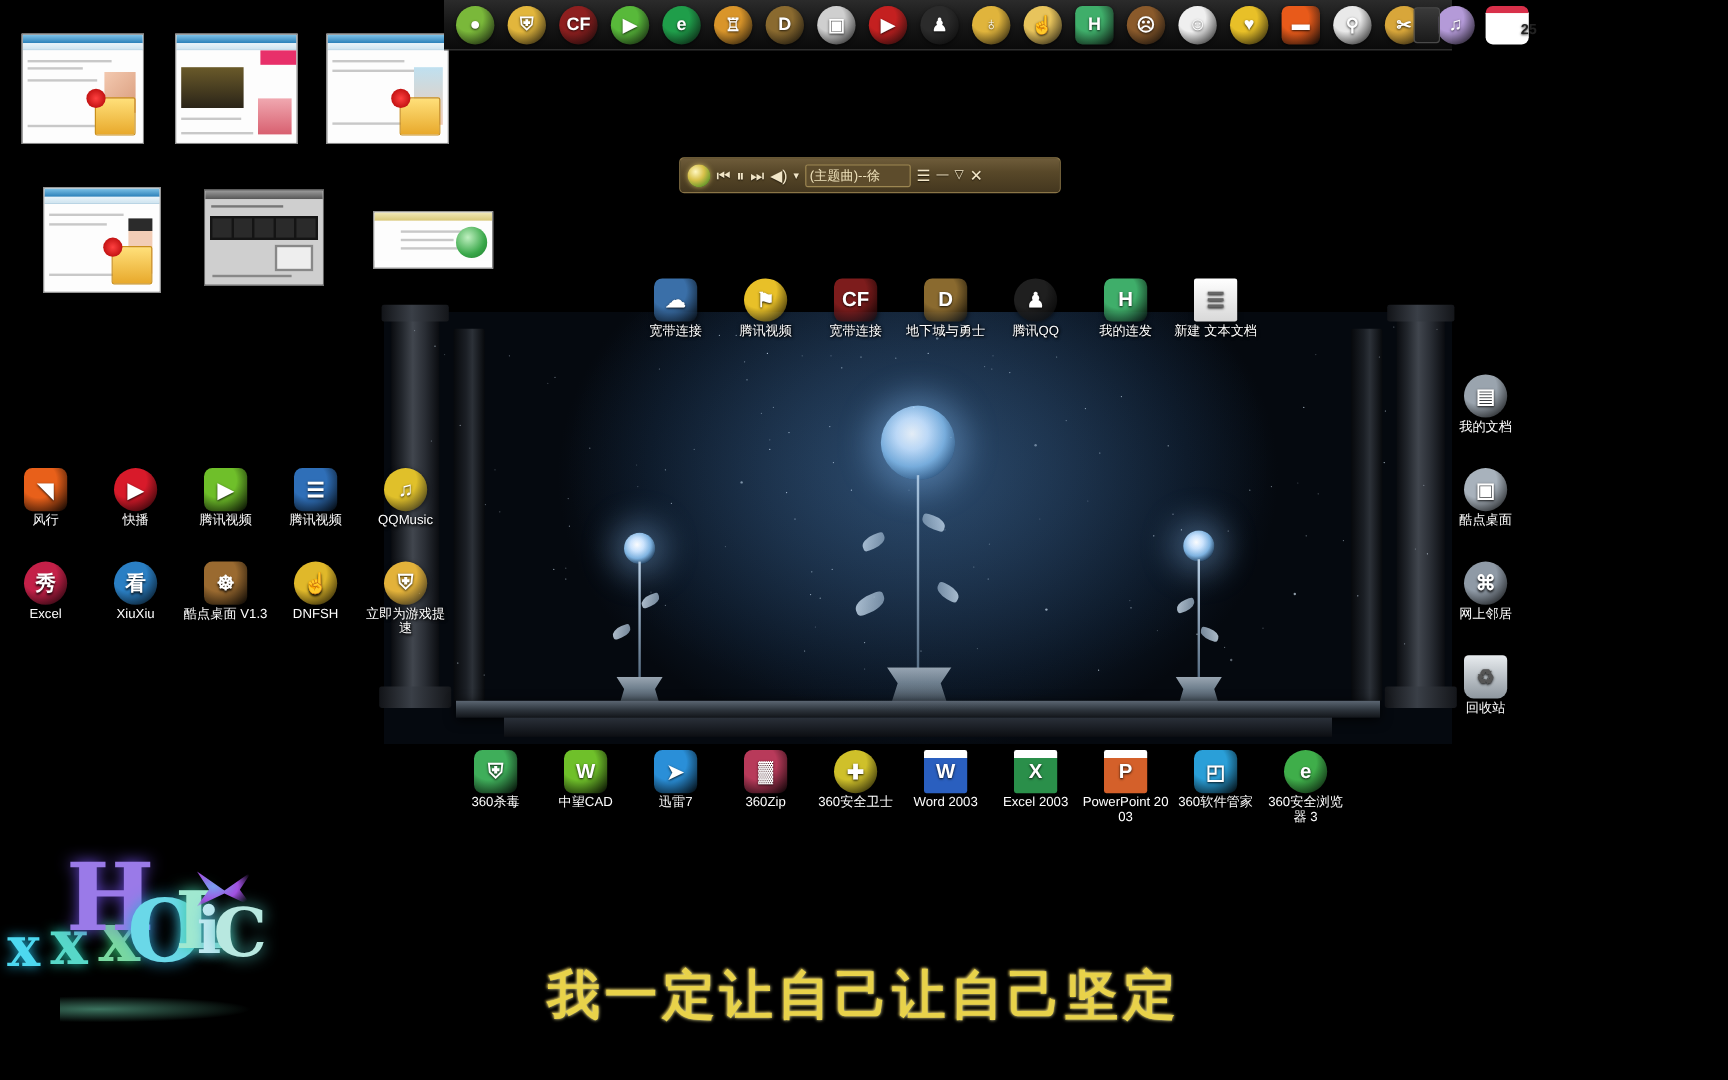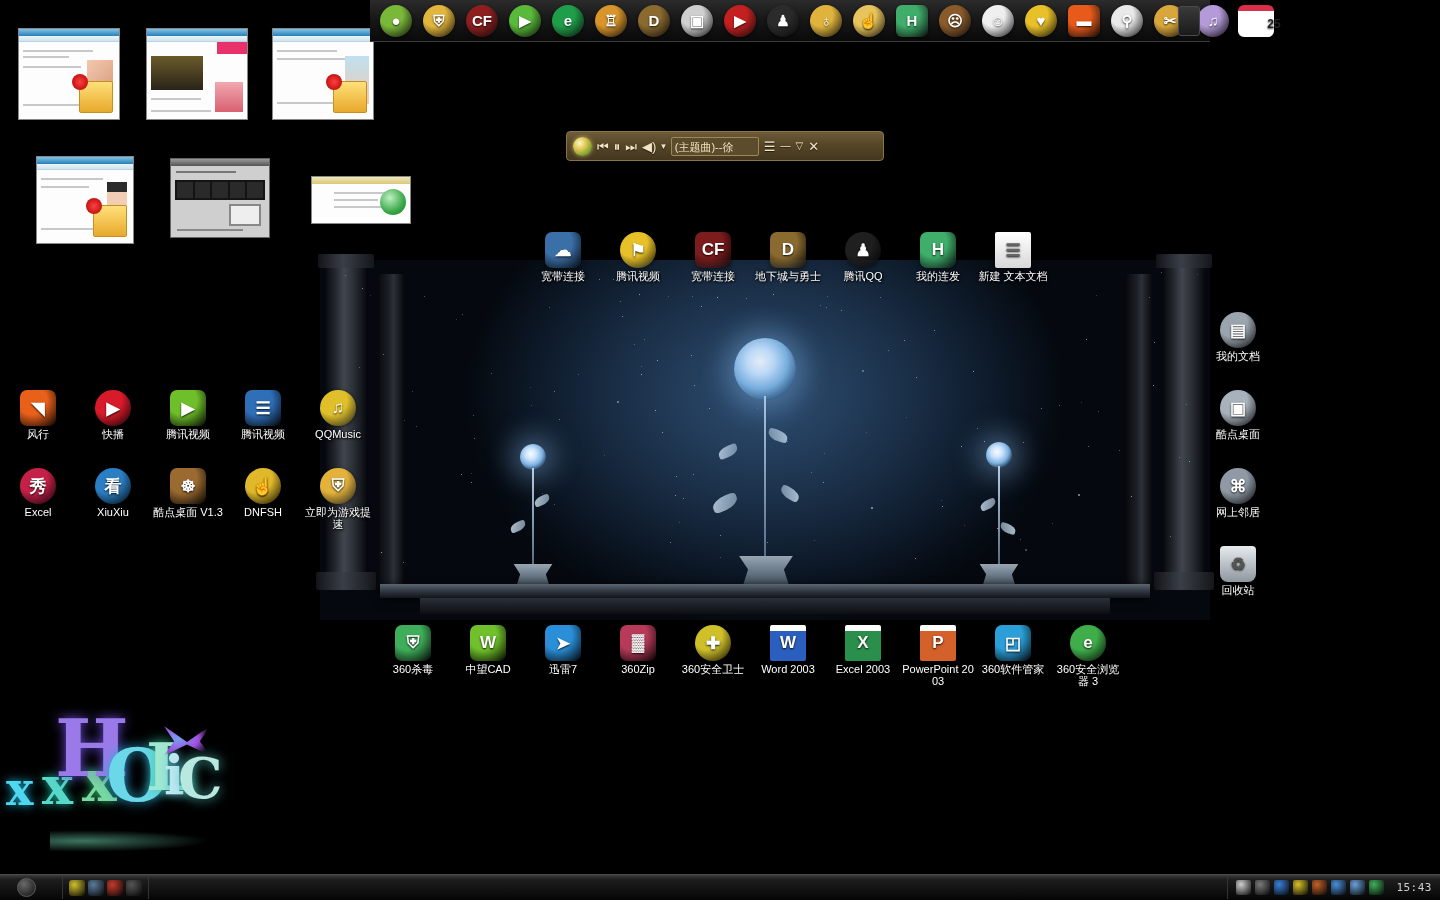--- a/index.html
+++ b/index.html
@@ -579,38 +579,16 @@
     <div class="ht" style="left:164px; top:30px; font-size:54px; color:#c0e8f0; text-shadow:0 0 10px #60c0e0;">i</div>
     <div class="ht" style="left:178px; top:32px; font-size:56px; color:#b8e8e0; text-shadow:0 0 12px #50c8c0;">C</div>
     <div style="position:absolute; left:164px; top:8px; width:46px; height:32px;
                 background:radial-gradient(ellipse at 30% 40%, #7aa0f0 0%, #a050e0 45%, rgba(60,20,110,0) 75%);
                 clip-path:polygon(50% 50%,0 0,22% 48%,0 92%,50% 58%,100% 92%,78% 48%,100% 0);
                 filter:blur(.4px);"></div>
     <div style="position:absolute; left:50px; top:112px; width:160px; height:22px;
                 background:radial-gradient(ellipse at 20% 50%, rgba(120,230,190,.5), rgba(0,0,0,0) 70%);"></div>
   </div>
 
-
-  <div id="taskbar">
-    <div id="start-btn">
-      <div id="start-orb"></div>
-    </div>
-    <div id="quicklaunch">
-        <div class="ql-ico" style="background: radial-gradient(circle at 34% 30%, rgb(207, 192, 42), rgba(0, 0, 0, 0.6));"></div>
-        <div class="ql-ico" style="background: radial-gradient(circle at 34% 30%, rgb(90, 122, 154), rgba(0, 0, 0, 0.6));"></div>
-        <div class="ql-ico" style="background: radial-gradient(circle at 34% 30%, rgb(196, 58, 42), rgba(0, 0, 0, 0.6));"></div>
-        <div class="ql-ico" style="background: radial-gradient(circle at 34% 30%, rgb(85, 85, 85), rgba(0, 0, 0, 0.6));"></div>
-      </div>
-    <div id="tasks"></div>
-    <div id="tray">
-        <div class="tray-ico" style="background: radial-gradient(circle at 34% 30%, rgb(207, 207, 207), rgba(0, 0, 0, 0.65));"></div>
-        <div class="tray-ico" style="background: radial-gradient(circle at 34% 30%, rgb(122, 122, 122), rgba(0, 0, 0, 0.65));"></div>
-        <div class="tray-ico" style="background: radial-gradient(circle at 34% 30%, rgb(58, 127, 216), rgba(0, 0, 0, 0.65));"></div>
-        <div class="tray-ico" style="background: radial-gradient(circle at 34% 30%, rgb(216, 192, 42), rgba(0, 0, 0, 0.65));"></div>
-        <div class="tray-ico" style="background: radial-gradient(circle at 34% 30%, rgb(196, 96, 42), rgba(0, 0, 0, 0.65));"></div>
-        <div class="tray-ico" style="background: radial-gradient(circle at 34% 30%, rgb(74, 143, 216), rgba(0, 0, 0, 0.65));"></div>
-        <div class="tray-ico" style="background: radial-gradient(circle at 34% 30%, rgb(106, 159, 216), rgba(0, 0, 0, 0.65));"></div>
-        <div class="tray-ico" style="background: radial-gradient(circle at 34% 30%, rgb(63, 174, 90), rgba(0, 0, 0, 0.65));"></div>
-      </div>
-    <div id="clock">15:43</div>
-  </div>
+  <div id="lyric">我一定让自己让自己坚定</div>
+
 
 </div>
 
 </body></html>

